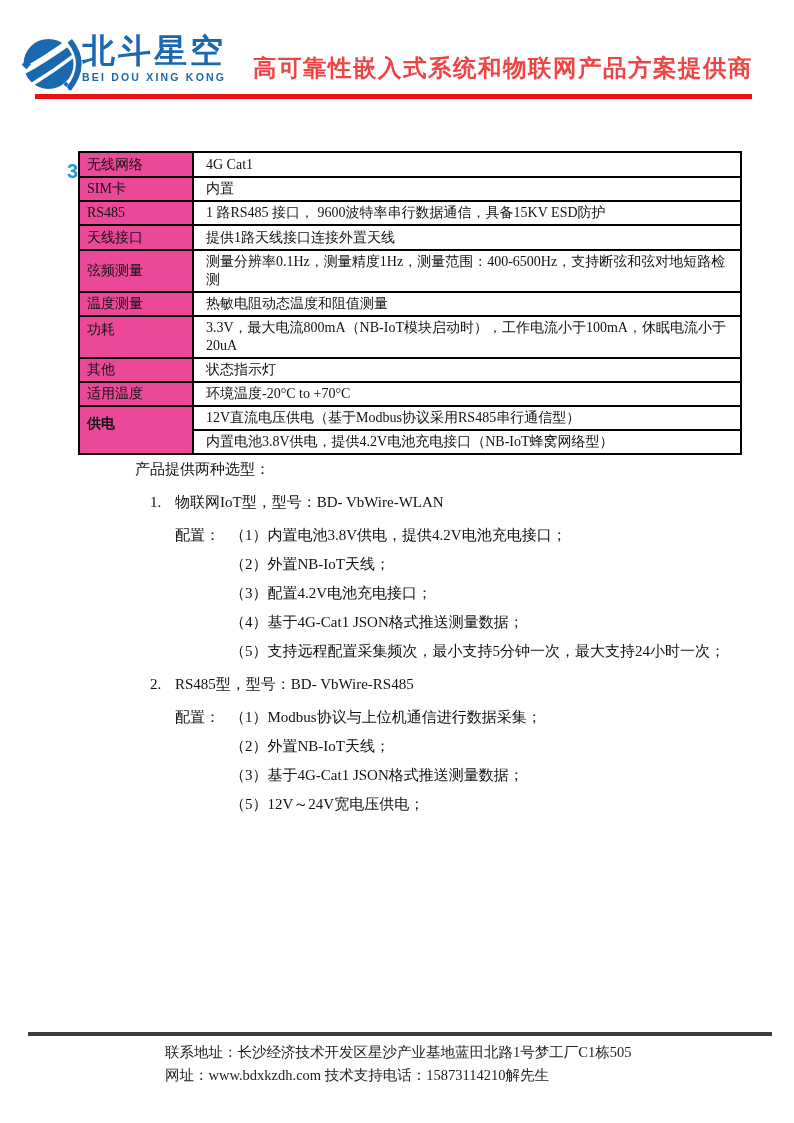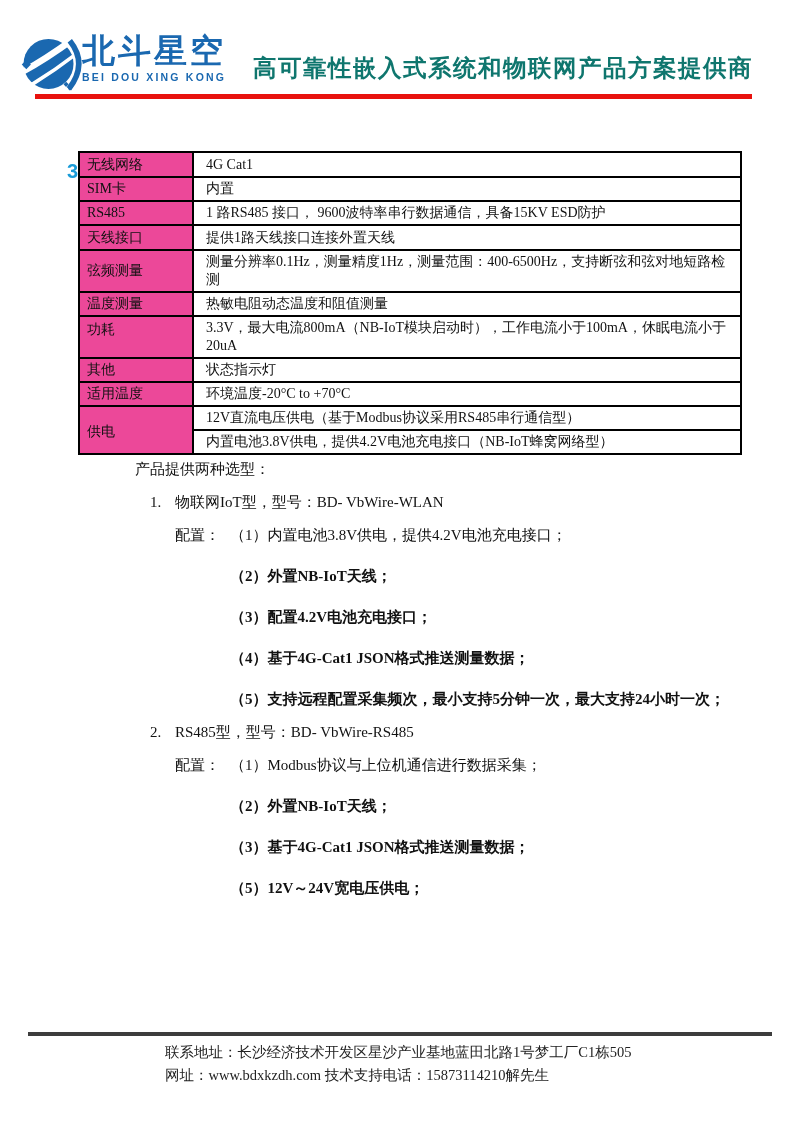--- a/index.html
+++ b/index.html
@@ -9,21 +9,21 @@
     font-family:"Liberation Serif","DejaVu Serif",serif;color:#111;
   }
   
   .logo-mark{position:absolute;left:18px;top:26px;width:74px;height:74px;}
   .logo-text{position:absolute;left:82px;top:34px;color:#1A68B0;font-family:"Liberation Sans","DejaVu Sans",sans-serif;}
   .logo-cn{font-size:33px;font-weight:bold;letter-spacing:3px;line-height:34px;}
   .logo-en{font-size:10.5px;font-weight:bold;letter-spacing:2.2px;margin-top:3px;}
   .tagline{
     position:absolute;left:253px;top:52px;width:505px;
     font-family:"Liberation Sans","DejaVu Sans",sans-serif;
-    font-size:23.5px;font-weight:900;letter-spacing:1.5px;color:#0f766e;
+    font-size:23.5px;font-weight:900;letter-spacing:1.5px;color:#ef4444;
   }
   .red-rule{position:absolute;left:35px;top:94px;width:717px;height:5px;background:#E8120E;}
   
   .sec-title{
     font-family:"Liberation Sans","DejaVu Sans",sans-serif;
     font-size:20px;font-weight:bold;color:#1B9CD8;letter-spacing:1px;
   }
   .sec-title .num{margin-right:10px;}
   #sec3-title{position:absolute;left:67px;top:113px;margin-top:45px;}
   
@@ -39,21 +39,21 @@
   .r-h40{height:38px;} .r-h24{height:22px;margin-left:48px;} .r-h25{height:23px;}
   
   #sec4{position:absolute;left:0;top:449px;width:794px;font-size:15px;line-height:21px;}
   #sec4 .sec-title{margin-left:67px;}
   .intro{margin:10px 0 0 135px;}
   .option{margin-left:150px;margin-top:12px;}
   .opt-title .onum{display:inline-block;width:25px;}
   .cfg-first{margin-left:25px;margin-top:12px;}
   .cfg-label{display:inline-block;width:53px;margin-right:2px;}
   .cfg-item{margin-left:80px;margin-top:9px;}
-  .cfg-first + .cfg-item, .cfg-item + .cfg-item{margin-top:20px;font-weight:bold;}
+  .cfg-first + .cfg-item, .cfg-item + .cfg-item{margin-top:8px;}
   
   .footer-rule{position:absolute;left:28px;top:1032px;width:744px;height:3.5px;background:#3D3D3D;}
   .footer-text{position:absolute;left:165px;top:1041px;font-size:14.5px;line-height:22.5px;color:#222;}
 </style>
 </head>
 <body>
 
 <div class="page">
 
   <div class="logo-mark">
@@ -111,21 +111,21 @@
     </tr>
     <tr class="r-h19">
       <td class="lbl">其他</td>
       <td class="val">状态指示灯</td>
     </tr>
     <tr class="r-h24">
       <td class="lbl">适用温度</td>
       <td class="val">环境温度-20°C to +70°C</td>
     </tr>
     <tr class="r-h25">
-      <td class="lbl" rowspan="2" style="vertical-align:top;padding-top:16px;">供电</td>
+      <td class="lbl" rowspan="2" style="vertical-align:top;padding-top:8px;font-weight:bold;">供电</td>
       <td class="val">12V直流电压供电（基于Modbus协议采用RS485串行通信型）</td>
     </tr>
     <tr class="r-h25">
       <td class="val">内置电池3.8V供电，提供4.2V电池充电接口（NB-IoT蜂窝网络型）</td>
     </tr>
   </tbody>
     </table>
 
   <div id="sec4">
     <div class="intro">产品提供两种选型：</div>

